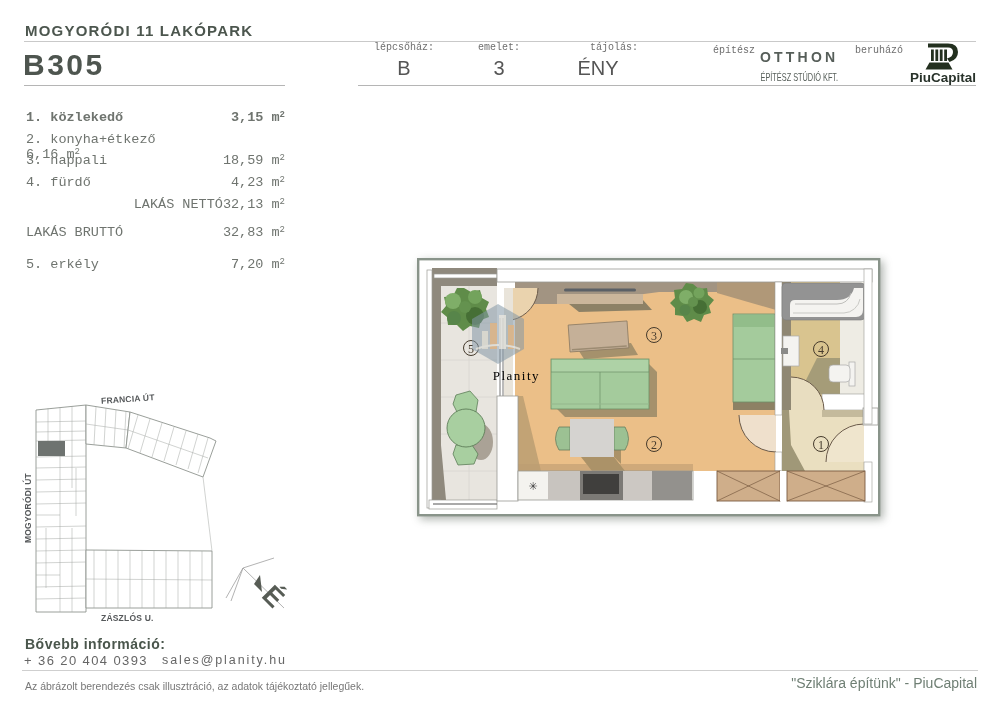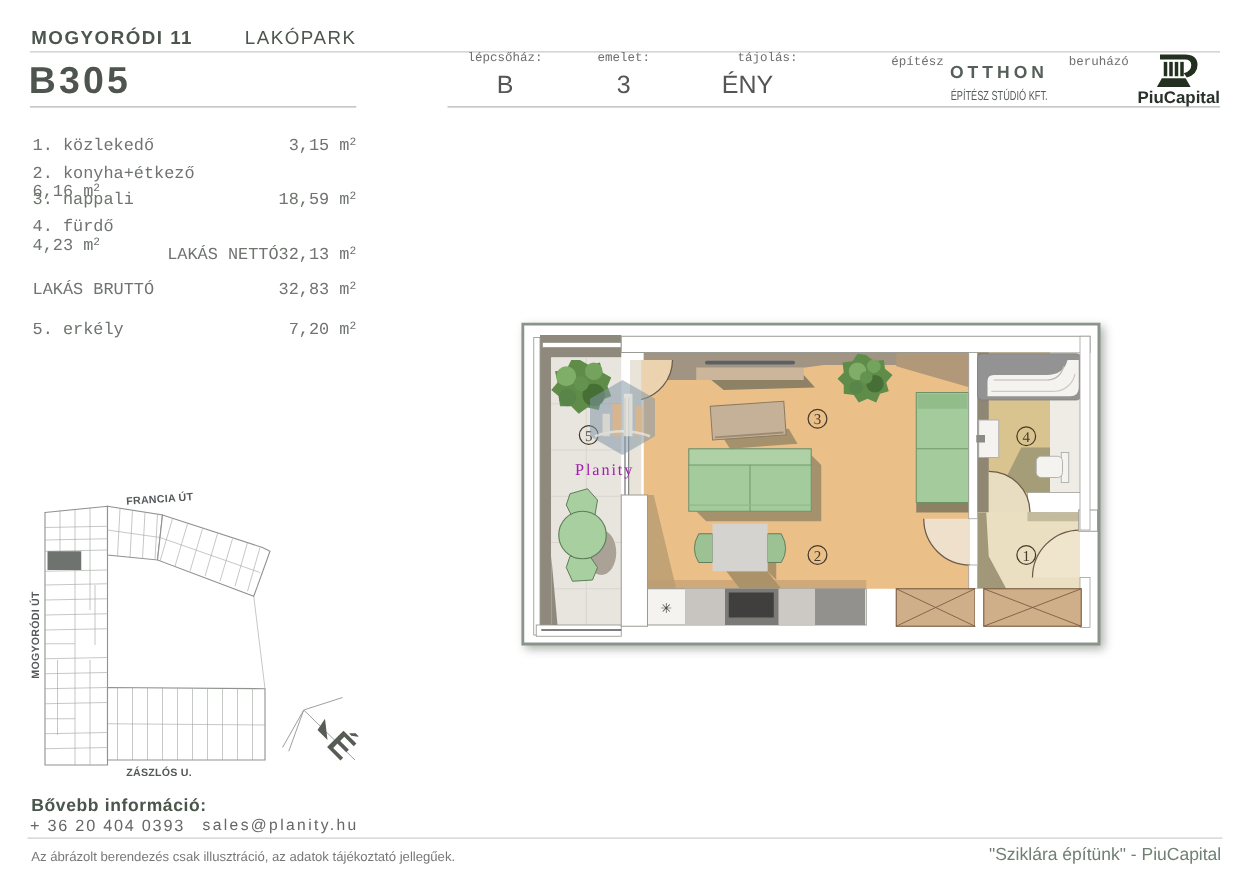--- a/index.html
+++ b/index.html
@@ -5,21 +5,21 @@
   html,body{margin:0;padding:0;}
   body{width:1000px;height:707px;position:relative;background:#fff;overflow:hidden;
        font-family:"Liberation Sans", sans-serif;}
   .abs{position:absolute;}
   .mono{font-family:"Liberation Mono", monospace;}
   .hline{position:absolute;height:1px;background:#c9c9c9;}
 </style>
 </head>
 <body>
 
-<div class="abs" style="left:25px;top:22px;font-size:15px;font-weight:bold;color:#4c564e;letter-spacing:1.2px;">MOGYORÓDI 11 <span style="font-weight:normal;margin-left:36px;">LAKÓPARK</span></div>
+<div class="abs" style="left:25px;top:22px;font-size:15px;font-weight:bold;color:#4c564e;letter-spacing:1.2px;">MOGYORÓDI 11 <span style="font-weight:bold;">LAKÓPARK</span></div>
 
 <div class="hline" style="left:24px;top:41px;width:952px;"></div>
 
 <div class="abs" style="left:23px;top:48px;font-size:30px;font-weight:bold;color:#4e554f;letter-spacing:2.5px;">B305</div>
 
 <div class="hline" style="left:24px;top:85px;width:261px;background:#b5b5b5;"></div>
 
 <div class="hline" style="left:358px;top:85px;width:618px;background:#b5b5b5;"></div>
 
 <div class="abs mono" style="left:364px;top:42px;width:80px;text-align:center;font-size:10px;color:#6e6e6e;">lépcsőház:</div>
@@ -54,36 +54,36 @@
 </svg>
 
 <div class="abs" style="left:910px;top:70px;font-size:13.5px;font-weight:bold;color:#28322a;letter-spacing:0px;">PiuCapital</div>
 
 <style>
  .row{position:absolute;left:26px;width:259px;font-size:13.5px;color:#6f746f;
       font-family:"Liberation Mono",monospace;display:flex;justify-content:space-between;white-space:nowrap;}
  .row .s2{font-size:9px;vertical-align:4px;line-height:0;}
 </style>
 
-<div class="row" style="top:110px;">
+<div class="row" style="top:110px;font-weight:bold;">
     <span>1. közlekedő</span>
     <span>3,15 m<span class="s2">2</span></span>
   </div>
 
 <div class="row" style="top:132px;flex-direction:column;">
     <span>2. konyha+étkező</span>
     <span>6,16 m<span class="s2">2</span></span>
   </div>
 
 <div class="row" style="top:153px;">
     <span>3. nappali</span>
     <span>18,59 m<span class="s2">2</span></span>
   </div>
 
-<div class="row" style="top:175px;flex-direction:column;">
+<div class="row" style="top:175px;">
     <span>4. fürdő</span>
     <span>4,23 m<span class="s2">2</span></span>
   </div>
 
 <div class="row" style="top:197px;justify-content:flex-end;">
     <span>LAKÁS NETTÓ</span>
     <span>32,13 m<span class="s2">2</span></span>
   </div>
 
 <div class="row" style="top:225px;">
@@ -321,21 +321,21 @@
   <path d="M30,1 L56,16 L56,46 L30,61 L4,46 L4,16 Z" fill="#8497a5" opacity="0.55"></path>
   <g opacity="0.7">
     <rect x="14" y="28" width="6" height="18" fill="#e8e2d5"></rect>
     <rect x="22" y="20" width="7" height="26" fill="#e8b37a"></rect>
     <rect x="31" y="12" width="7" height="34" fill="#f0ece2"></rect>
     <rect x="40" y="22" width="6" height="24" fill="#e8b37a"></rect>
     <path d="M8,46 Q30,38 52,46" fill="none" stroke="#f0ece2" stroke-width="2"></path>
   </g>
 </svg>
 
-<div class="abs" style="left:460px;top:368px;width:80px;text-align:left;font-family:'Liberation Serif',serif;font-size:13px;color:#a21caf;letter-spacing:1.5px;">Planity</div>
+<div class="abs" style="left:460px;top:368px;width:80px;text-align:right;font-family:'Liberation Serif',serif;font-size:13px;color:#000000;letter-spacing:1.5px;">Planity</div>
 
 <svg class="abs" style="left:18px;top:388px;" width="275" height="240" viewBox="0 0 275 240">
 
   <polygon points="18,22 68,17 68,224 18,224" fill="#ffffff" stroke="#8f948f" stroke-width="0.9"></polygon>
 
   <polygon points="68,17 112,24 108,60 68,56" fill="#ffffff" stroke="#8f948f" stroke-width="0.9"></polygon>
 
   <polygon points="112,24 192,50 198,53 185,89 108,60" fill="#ffffff" stroke="#8f948f" stroke-width="0.9"></polygon>
 
   <polygon points="68,162 194,163 194,220 68,220" fill="#ffffff" stroke="#8f948f" stroke-width="0.9"></polygon>

